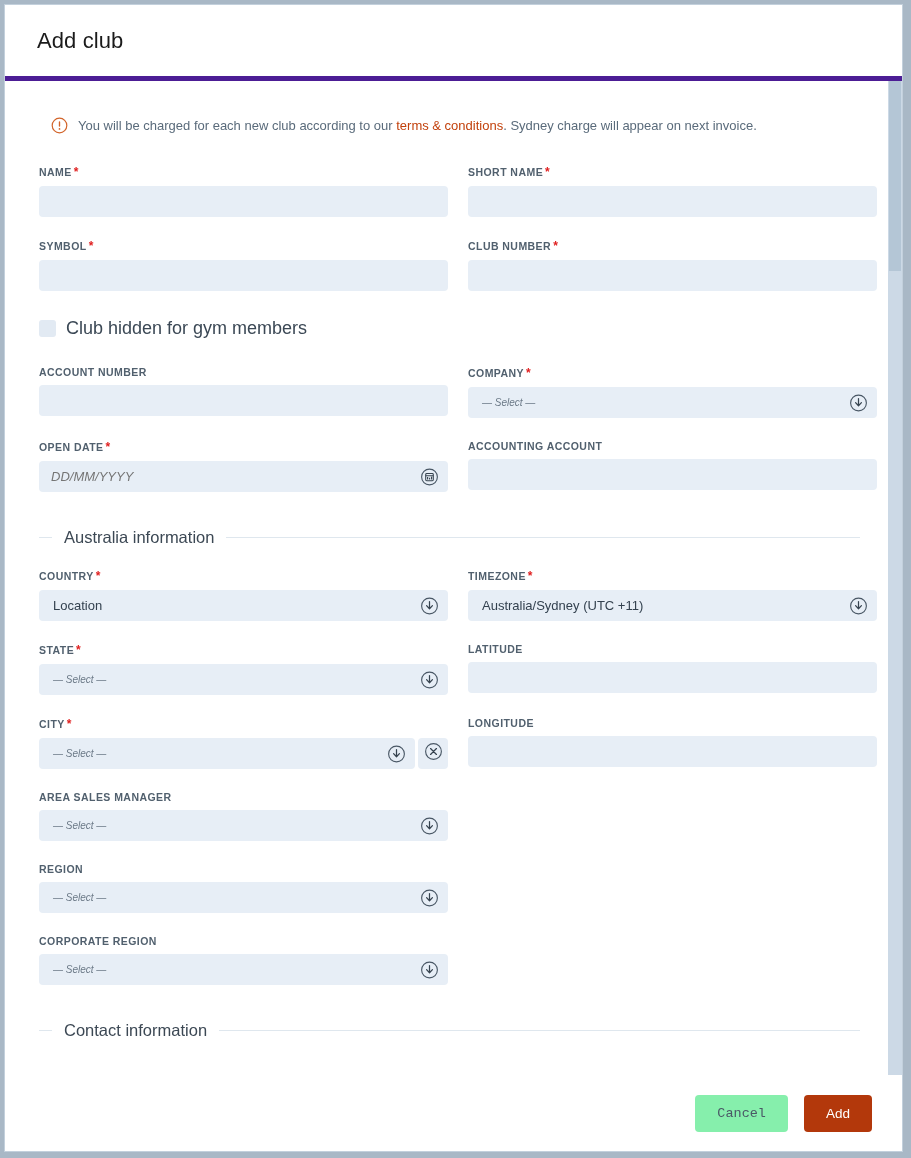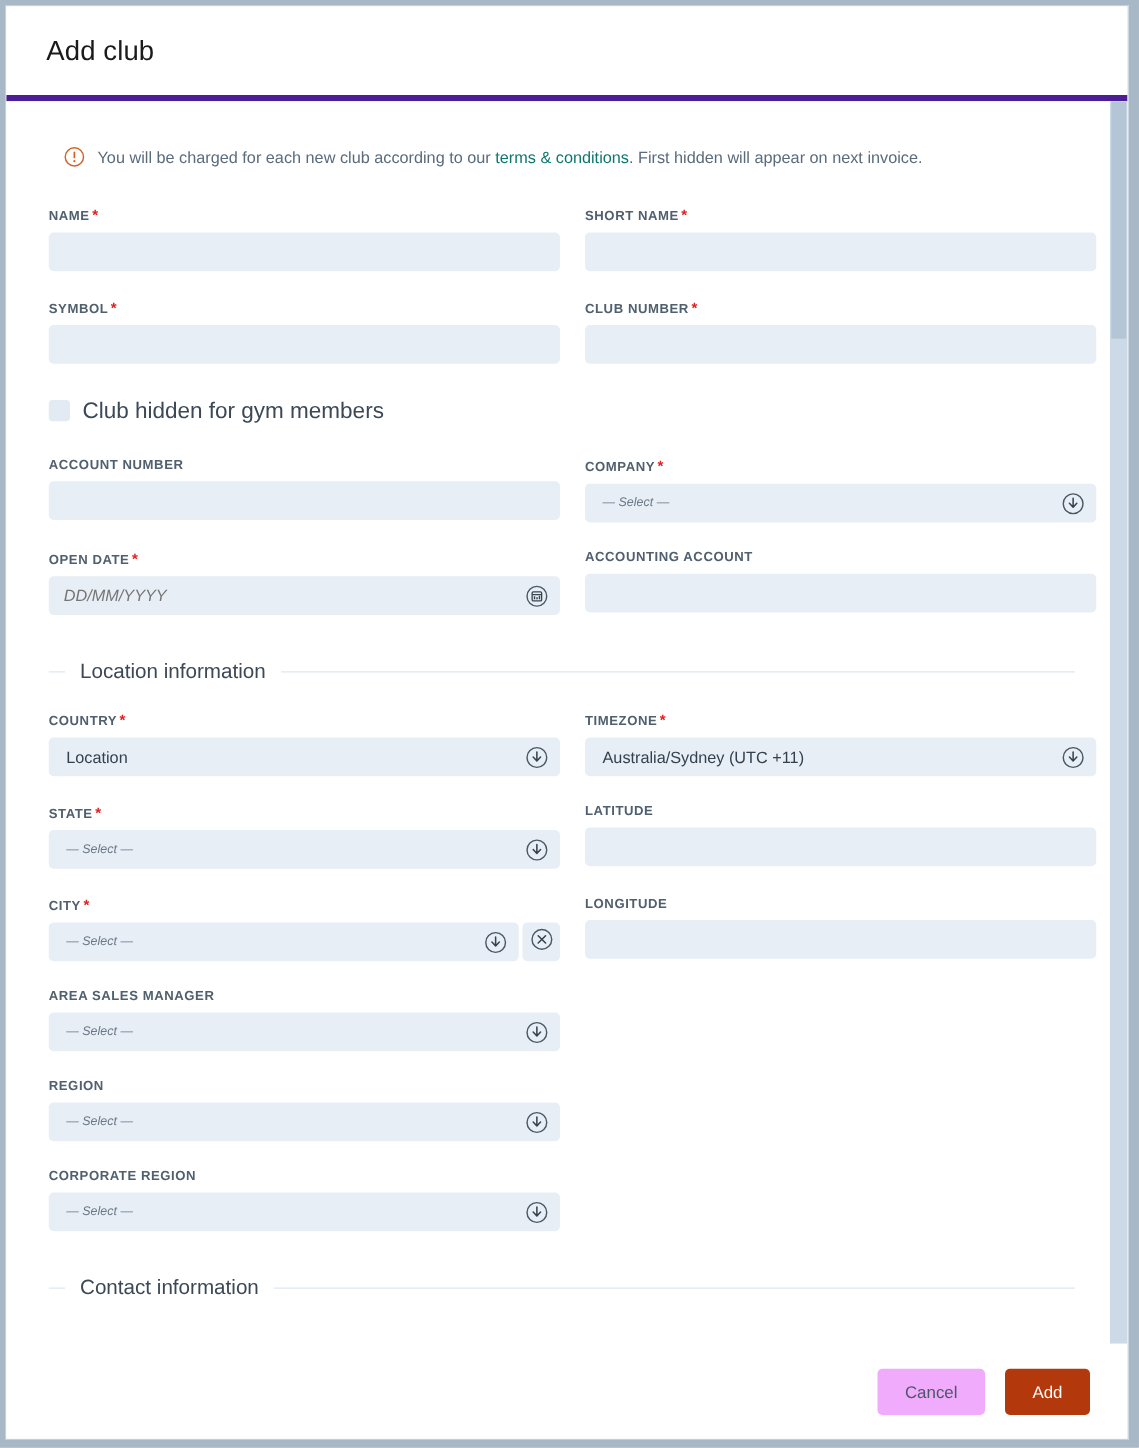--- a/index.html
+++ b/index.html
@@ -91,21 +91,21 @@
     color: #5a6b7b;
     line-height: 18px;
   }
   .warning-icon {
     flex: 0 0 auto;
     width: 17px;
     height: 17px;
     margin-top: 0px;
   }
   .warning a {
-    color: #0f766e;
+    color: #c2410c;
     text-decoration: none;
   }
 
   
   .row {
     display: flex;
     gap: 20px;
   }
   .col {
     width: 409px;
@@ -251,23 +251,24 @@
     border: 0;
     border-radius: 4px;
     font-family: "Liberation Sans", sans-serif;
     font-size: 13.5px;
     cursor: pointer;
     padding: 0 22px;
     height: 37px;
     line-height: 37px;
   }
   .btn-cancel {
-    background: #f0abfc;
+    background: #86efac;
     color: #4a5866;
     min-width: 78px;
+    font-family: Liberation Mono, monospace;
   }
   .btn-primary {
     background: #b3380b;
     color: #ffffff;
     min-width: 62px;
   }
 </style>
 </head>
 <body>
 
@@ -283,21 +284,21 @@
 
         <div class="warning">
           <span class="warning-icon">
             <svg width="17" height="17" viewBox="0 0 20 20">
               <circle cx="10" cy="10" r="8.6" fill="none" stroke="#d2642a" stroke-width="1.4"></circle>
               <rect x="9.2" y="5" width="1.6" height="6.4" rx="0.8" fill="#d2642a"></rect>
               <circle cx="10" cy="14" r="1" fill="#d2642a"></circle>
             </svg>
           </span>
           <span>
-            <span>You will be charged for each new club according to our </span><a href="#">terms &amp; conditions</a><span>. First hidden will appear on next invoice.</span>
+            <span>You will be charged for each new club according to our </span><a href="#">terms &amp; conditions</a><span>. Sydney charge will appear on next invoice.</span>
           </span>
         </div>
 
         <div class="row">
           <div class="col">
             <div class="field">
               <label class="flabel"><span>NAME</span><span class="req">*</span></label>
               <div class="ctrl">
                 <input class="txt" type="text" value="" style="">
               </div>
@@ -391,21 +392,21 @@
               <label class="flabel">ACCOUNTING ACCOUNT</label>
               <div class="ctrl">
                 <input class="txt" type="text" value="" style="">
               </div>
             </div>
           </div>
         </div>
 
         <div class="section">
           <span class="sline left"></span>
-          <span class="stitle">Location information</span>
+          <span class="stitle">Australia information</span>
           <span class="sline"></span>
         </div>
 
         <div class="row">
           <div class="col">
             <div class="field">
               <label class="flabel"><span>COUNTRY</span><span class="req">*</span></label>
               <div class="ctrl">
                 <span class="val">Location</span>
                 <span class="icon-btn">

